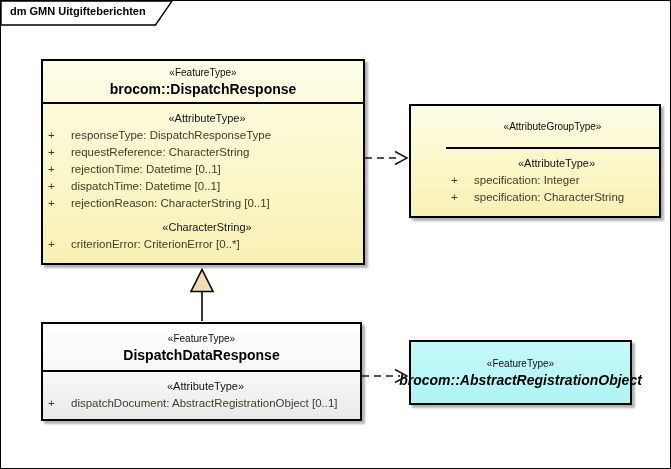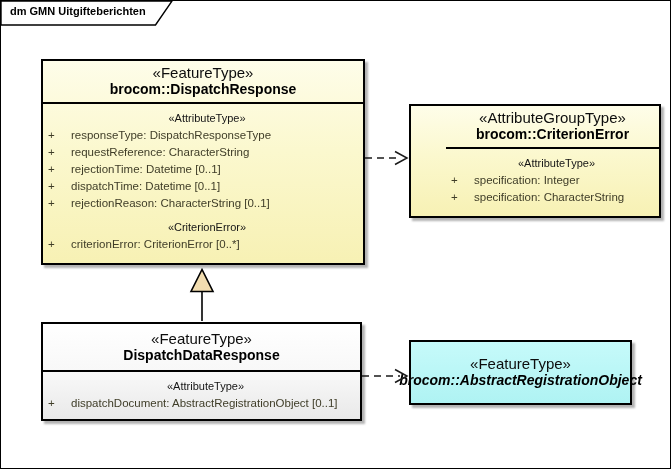--- a/index.html
+++ b/index.html
@@ -22,21 +22,21 @@
     border:2px solid #000;
     box-shadow:3px 3px 2px rgba(0,0,0,0.30);
   }
   .box-yellow { background:linear-gradient(180deg,#FEFDE9 0%,#FBF8CE 45%,#F7F1B4 100%); }
   .box-white  { background:linear-gradient(180deg,#FFFFFF 0%,#F7F7F7 55%,#E9E9E9 100%); }
   .box-cyan   { background:linear-gradient(180deg,#C6FAFA 0%,#AFF3F3 100%); }
   .box-header {
     box-sizing:border-box; border-bottom:2px solid #000;
     display:flex; flex-direction:column; justify-content:center; align-items:center;
   }
-  .stereo { font-size:15px; color:#0d0d0d; line-height:14px; }
+  .stereo { font-size:10px; color:#0d0d0d; line-height:14px; }
   .box-name { font-size:14px; font-weight:bold; color:#000; line-height:15px; margin-top:2px; }
   .box-name.italic { font-style:italic; }
   .attr-area { padding-top:3px; }
   .section-label { font-size:11px; color:#141414; margin:4px 0 1px 8px; line-height:15px;text-align:center; }
   .section-label.gap { margin-top:8px; }
   .attr-row { display:flex; font-size:11.5px; color:#3F3D28; line-height:17px; }
   .attr-vis { width:23px; padding-left:5px; flex:none; }
   .attr-text { white-space:nowrap; }
   
   .center-box { display:flex; flex-direction:column; justify-content:center; align-items:center; }
@@ -75,32 +75,31 @@
         <span class="attr-text">rejectionTime: Datetime [0..1]</span>
       </div>
       <div class="attr-row">
         <span class="attr-vis">+</span>
         <span class="attr-text">dispatchTime: Datetime [0..1]</span>
       </div>
       <div class="attr-row">
         <span class="attr-vis">+</span>
         <span class="attr-text">rejectionReason: CharacterString [0..1]</span>
       </div>
-      <div class="section-label gap">«CriterionError»</div>
+      <div class="section-label gap">«CharacterString»</div>
       <div class="attr-row">
         <span class="attr-vis">+</span>
         <span class="attr-text">criterionError: CriterionError [0..*]</span>
       </div>
     </div>
   </div>
 
   <div class="uml-box box-yellow" style="left:408px; top:103px; width:252px; height:114px;padding-left:35px;">
     <div class="box-header" style="height:43px;">
       <div class="stereo">«AttributeGroupType»</div>
-      <div class="box-name">brocom::CriterionError</div>
     </div>
     <div class="attr-area">
       <div class="section-label">«AttributeType»</div>
       <div class="attr-row">
         <span class="attr-vis">+</span>
         <span class="attr-text">specification: Integer</span>
       </div>
       <div class="attr-row">
         <span class="attr-vis">+</span>
         <span class="attr-text">specification: CharacterString</span>

